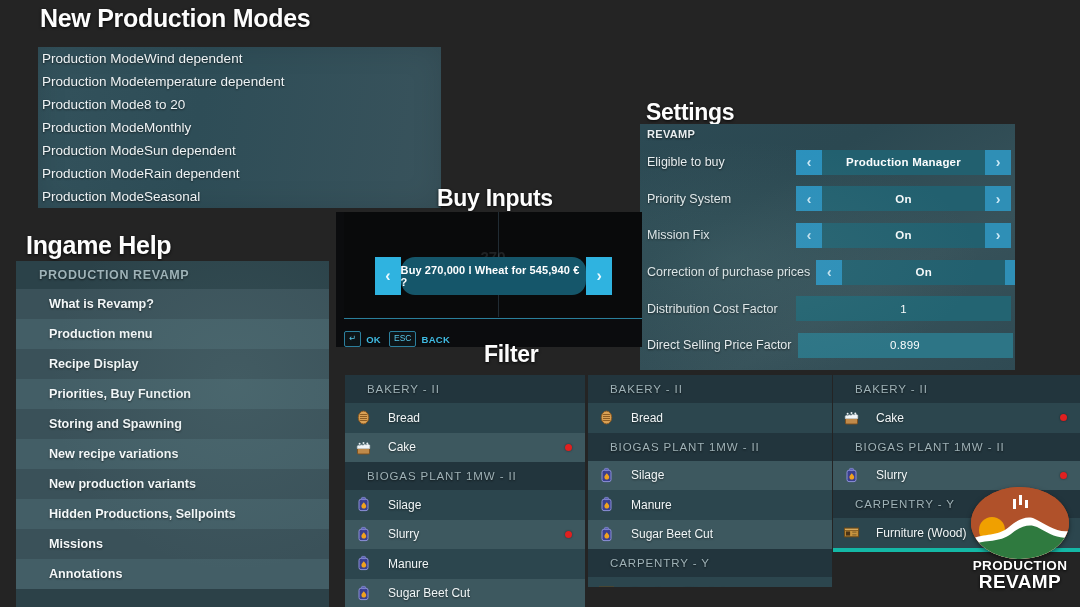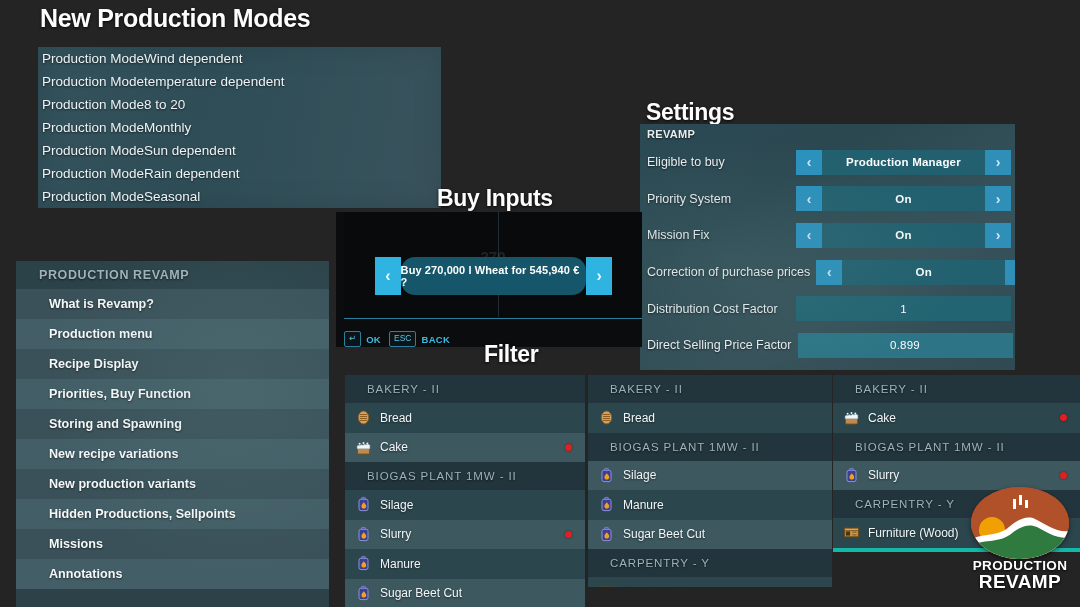--- a/index.html
+++ b/index.html
@@ -155,21 +155,21 @@
   #fcol2 { left: 588px; width: 244px; height: 212px; }
   #fcol3 { left: 833px; width: 247px; height: 177px; }
   .f-head {
     position: relative; height: 28px; display: flex; align-items: center;
     padding-left: 22px; font-size: 11.5px; color: #9fb2b7; letter-spacing: .9px;
     background: #22353d; font-weight: normal;
     text-shadow: 0 1px 2px rgba(0,0,0,.6);
   }
   .f-item {
     position: relative; height: 29.5px; display: flex; align-items: center;
-    padding-left: 10px; gap: 8px; font-size: 12px; color: #f1f6f7;
+    padding-left: 10px; gap: 16px; font-size: 12px; color: #f1f6f7;
     text-shadow: 0 1px 2px rgba(0,0,0,.5);
   }
   .f-item.a { background: #2c464e; }
   .f-item.b { background: #3d585f; }
   .f-item .f-dot {
     position: absolute; right: 13px; top: 50%; margin-top: -3.5px;
     width: 7px; height: 7px; border-radius: 50%; background: #e02020;
     box-shadow: 0 0 2px rgba(0,0,0,.5);
   }
   .ico { width: 17px; height: 17px; flex: 0 0 auto; }
@@ -269,20 +269,21 @@
         </div>
         <div class="set-row">
           <div class="sr-label">Direct Selling Price Factor</div>
           <div class="sr-ctl">
             <div class="sr-val light">0.899</div>
           </div>
         </div>
       </div>
   </div>
 
+  <div class="heading" id="help-title">Ingame Help</div>
   <div id="help-panel">
     <div class="help-head">PRODUCTION REVAMP</div>
     <div id="help-items">
         <div class="help-item a">
           <span>What is Revamp?</span>
         </div>
         <div class="help-item b">
           <span>Production menu</span>
         </div>
         <div class="help-item a">

